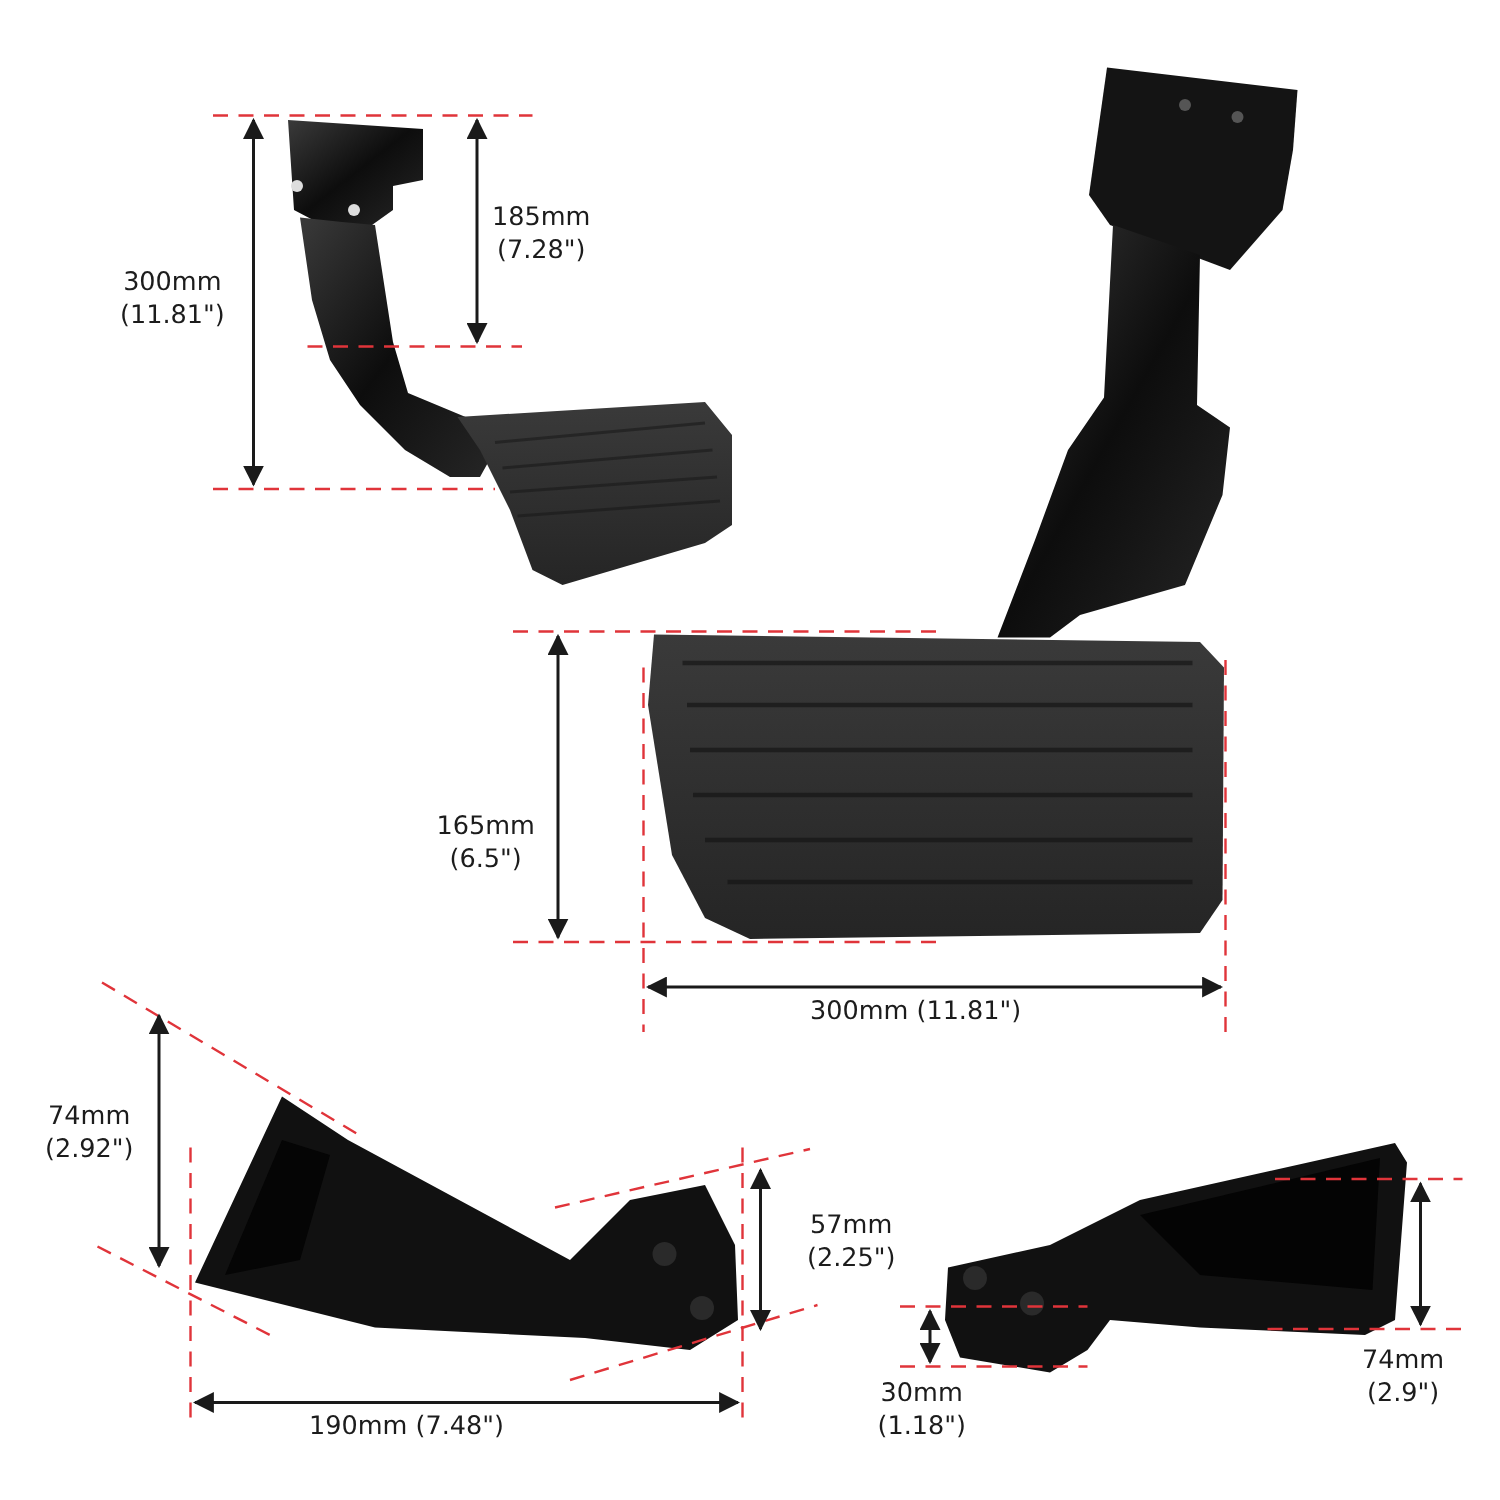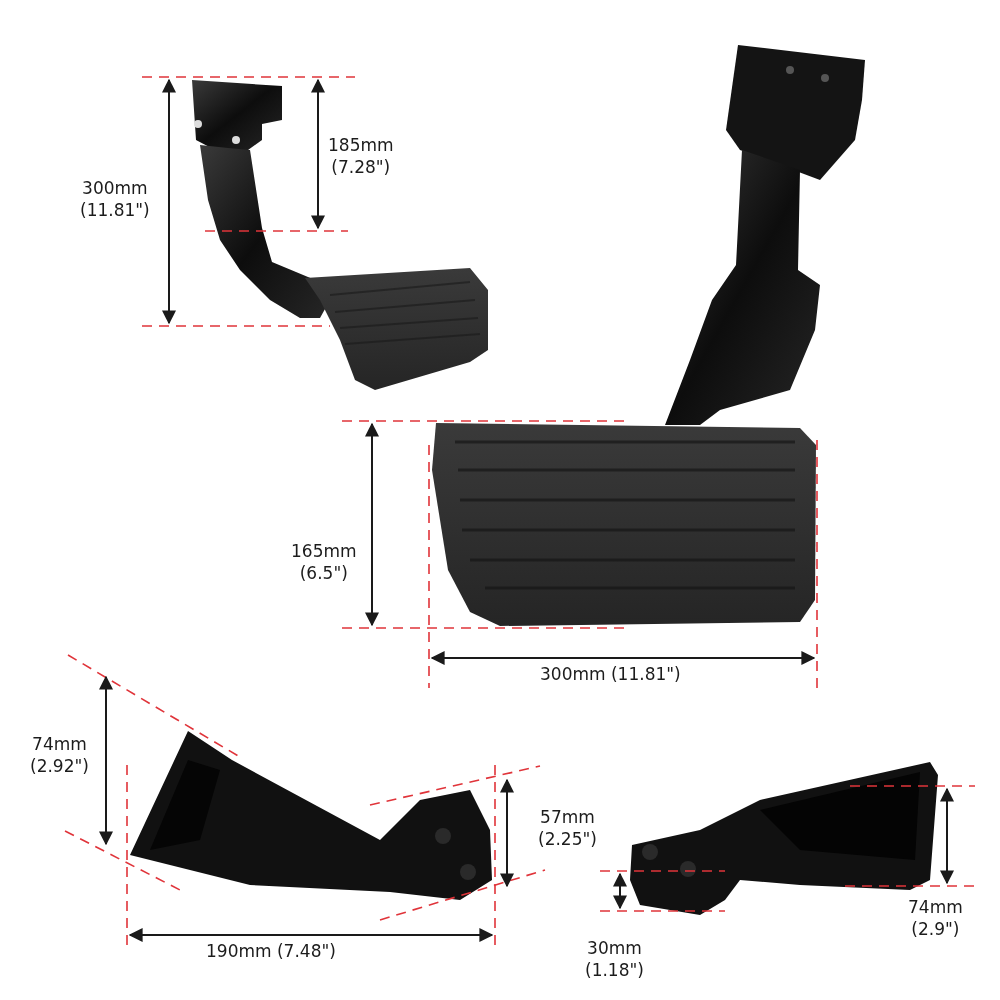--- a/index.html
+++ b/index.html
@@ -145,21 +145,21 @@
     <span>(2.92")</span>
   </div>
   <div class="label" style="left:514px;top:806px;margin-left:24px;">
     <span>57mm</span>
     <span>(2.25")</span>
   </div>
   <div class="label" style="left:206px;top:940px;">
     <span>190mm (7.48")</span>
   </div>
 
-  <div class="label" style="left:585px;top:918px;margin-top:19px;">
+  <div class="label" style="left:585px;top:918px;">
     <span>30mm</span>
     <span>(1.18")</span>
   </div>
   <div class="label" style="left:908px;top:896px;">
     <span>74mm</span>
     <span>(2.9")</span>
   </div>
 </div>
 
 </body></html>

